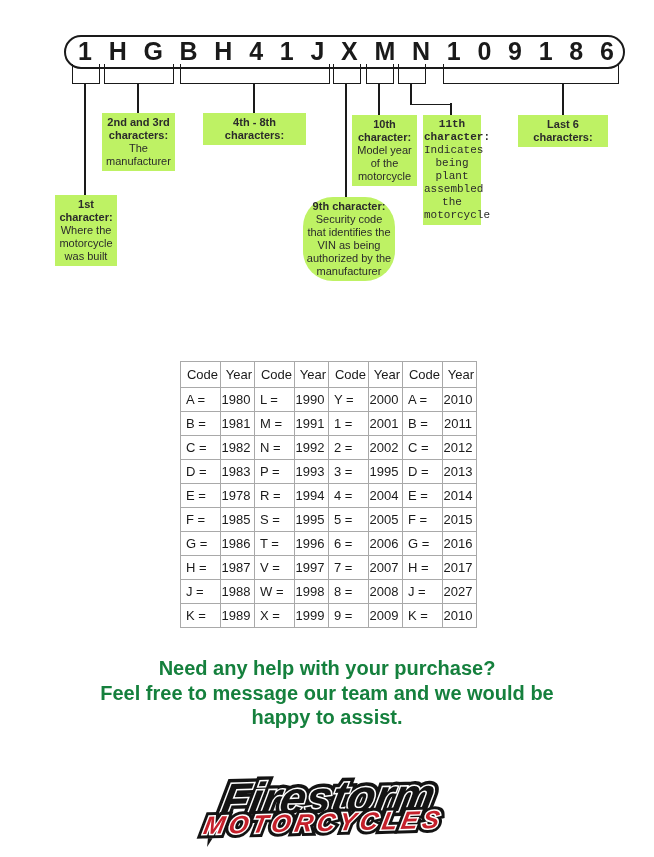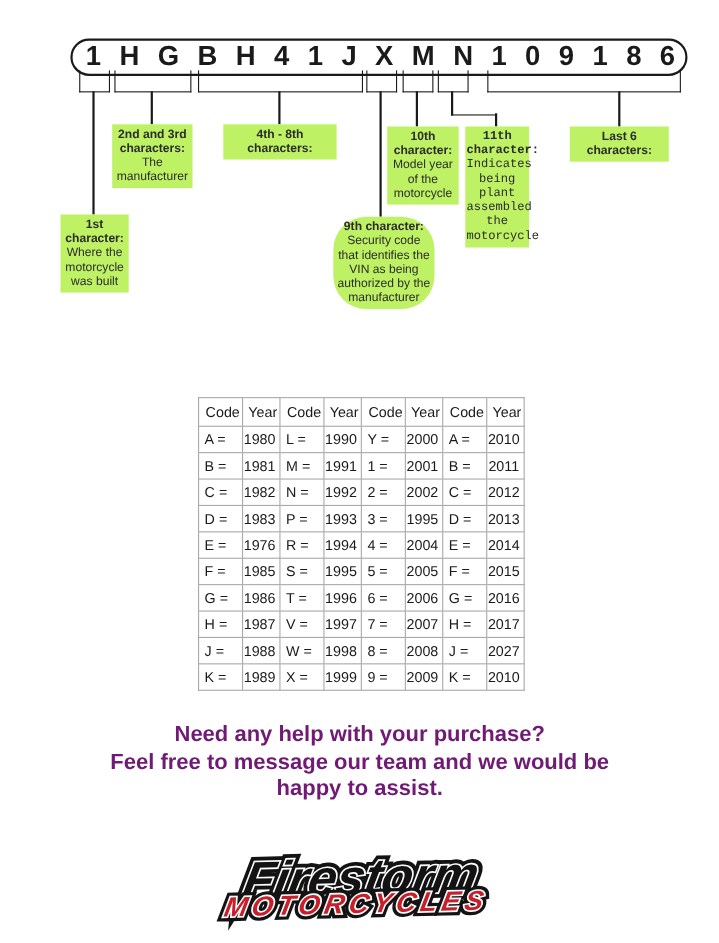--- a/index.html
+++ b/index.html
@@ -33,21 +33,21 @@
   
   .yc-table{position:absolute;left:180px;top:361px;border-collapse:collapse;
             font-size:13px;color:#1a1a1a;}
   .yc-table th,.yc-table td{border:1px solid #a9a9a9;padding:0;height:23px;}
   .yc-table th{font-weight:normal;text-align:right;padding:3px 2px 3px 4px;height:19px;margin-top:27px;}
   .yc-table td.code{width:34px;text-align:left;padding-left:5px;}
   .yc-table td.year{width:30px;text-align:center;padding-right:3px;}
 
   
   .help-msg{position:absolute;left:0;top:656px;width:654px;text-align:center;
-            font-size:20px;font-weight:bold;line-height:24.5px;color:#701a75;}
+            font-size:20px;font-weight:bold;line-height:24.5px;color:#15803d;}
 
   
   .logo{position:absolute;left:0;top:774px;width:654px;display:flex;
         flex-direction:column;align-items:center;
         transform:skewX(-12deg) rotate(-1.5deg);}
   .logo-line{position:relative;text-align:center;font-style:italic;font-weight:bold;line-height:1;}
   .logo-line .layer{position:absolute;left:0;right:0;top:0;}
   .logo-line .fill{position:relative;}
   .brand-line{font-size:46px;letter-spacing:0px;}
   .brand-line .blob{-webkit-text-stroke:10px #131313;color:#131313;}
@@ -198,21 +198,21 @@
           <td class="year">1983</td>
           <td class="code">P =</td>
           <td class="year">1993</td>
           <td class="code">3 =</td>
           <td class="year">1995</td>
           <td class="code">D =</td>
           <td class="year">2013</td>
         </tr>
         <tr>
           <td class="code">E =</td>
-          <td class="year">1976</td>
+          <td class="year">1978</td>
           <td class="code">R =</td>
           <td class="year">1994</td>
           <td class="code">4 =</td>
           <td class="year">2004</td>
           <td class="code">E =</td>
           <td class="year">2014</td>
         </tr>
         <tr>
           <td class="code">F =</td>
           <td class="year">1985</td>

